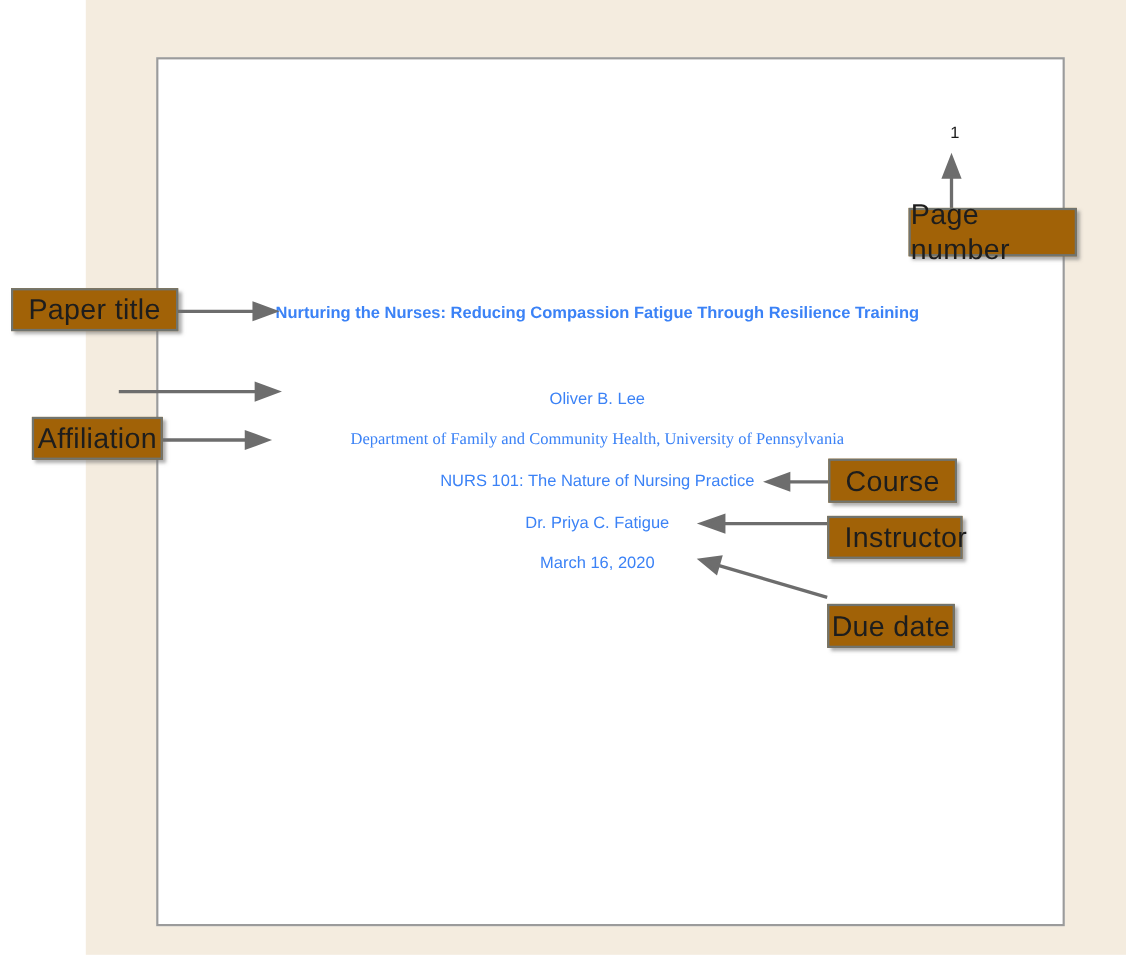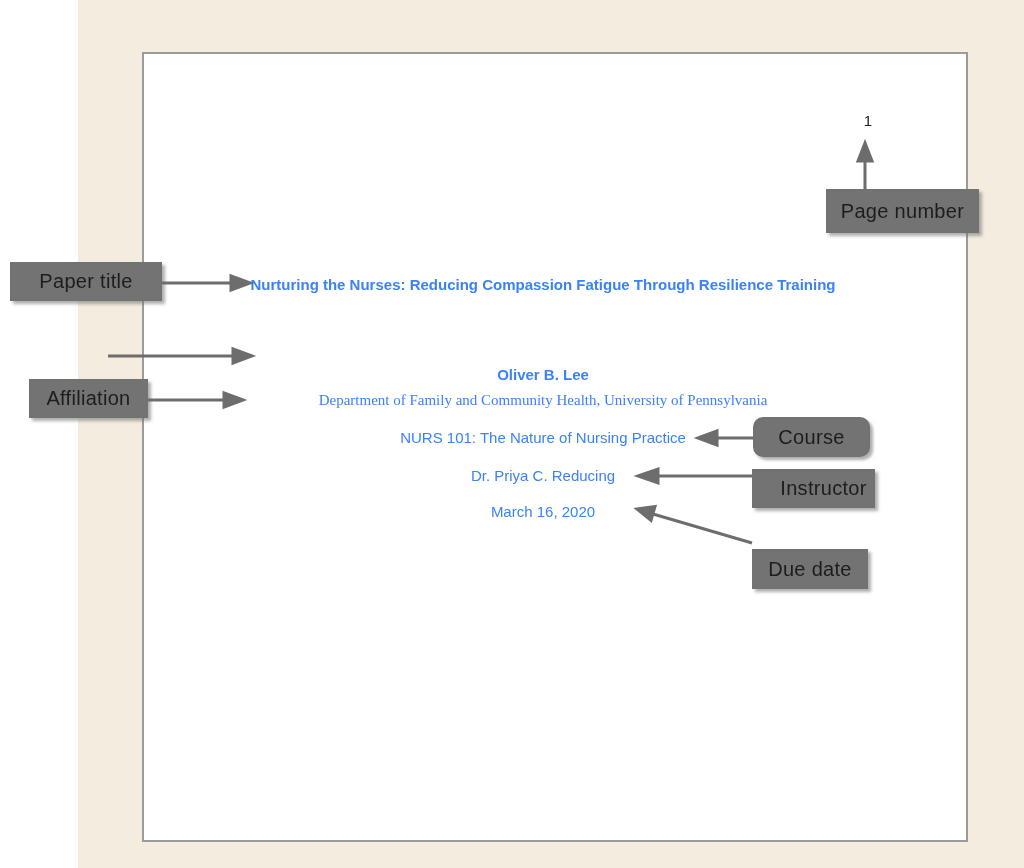--- a/index.html
+++ b/index.html
@@ -43,44 +43,43 @@
   }
   .doc-line {
     position: absolute;
     width: 798px;
     text-align: center;
     font-size: 15px;
     color: #3b82f6;
     line-height: 20px;
   }
   .doc-title { font-weight: bold; top: 221px; }
-  .doc-author      { top: 311px; font-weight: bold; }
+  .doc-author      { top: 299px; }
   .doc-affiliation { top: 336px; font-family: Liberation Serif, serif; }
   .doc-course      { top: 374px; }
   .doc-instructor  { top: 412px; }
   .doc-duedate     { top: 448px; }
 
   .label-box {
     position: absolute;
     box-sizing: border-box;
-    background: #737373;
+    background: #a16207;
     border: 2px solid #70746f;
     box-shadow: 3px 3px 3px rgba(110,110,110,0.55);
     display: flex;
     align-items: center;
     justify-content: center;
-    font-size: 20px;
+    font-size: 26px;
     color: #1d1d1d;
     letter-spacing: 0.3px;
-    text-align: right;
   }
   .lb-paper-title { left: 10px;  top: 262px; width: 152px; height: 39px; }
   .lb-author      { left: 10px;  top: 329px; width: 97px;  height: 39px; }
   .lb-affiliation { left: 10px;  top: 379px; width: 119px; height: 39px; margin-left: 19px; }
-  .lb-course      { left: 753px; top: 417px; width: 117px; height: 40px; border-radius: 10px; }
+  .lb-course      { left: 753px; top: 417px; width: 117px; height: 40px; }
   .lb-instructor  { left: 752px; top: 469px; width: 123px; height: 39px; padding-left: 20px; }
   .lb-due-date    { left: 752px; top: 525px; width: 116px; height: 40px; margin-top: 24px; }
   .lb-page-number { left: 826px; top: 189px; width: 153px; height: 44px; }
 
   .arrow-layer {
     position: absolute;
     left: 0; top: 0;
     width: 1024px; height: 868px;
     pointer-events: none;
   }
@@ -92,21 +91,21 @@
 
   <div class="cream-band"></div>
 
   <div class="page">
     <div class="page-number">1</div>
     <div class="doc-text">
       <div class="doc-line doc-title">Nurturing the Nurses: Reducing Compassion Fatigue Through Resilience Training</div>
       <div class="doc-line doc-author">Oliver B. Lee</div>
       <div class="doc-line doc-affiliation">Department of Family and Community Health, University of Pennsylvania</div>
       <div class="doc-line doc-course">NURS 101: The Nature of Nursing Practice</div>
-      <div class="doc-line doc-instructor">Dr. Priya C. Reducing</div>
+      <div class="doc-line doc-instructor">Dr. Priya C. Fatigue</div>
       <div class="doc-line doc-duedate">March 16, 2020</div>
     </div>
   </div>
 
   <svg class="arrow-layer" viewBox="0 0 1024 868" xmlns="http://www.w3.org/2000/svg">
     <g stroke="#6d6d6d" stroke-width="3" fill="#6d6d6d">
 
       <g>
         <line x1="865" y1="189" x2="865" y2="159"></line>
         <polygon points="865,143 858,161 872,161"></polygon>

